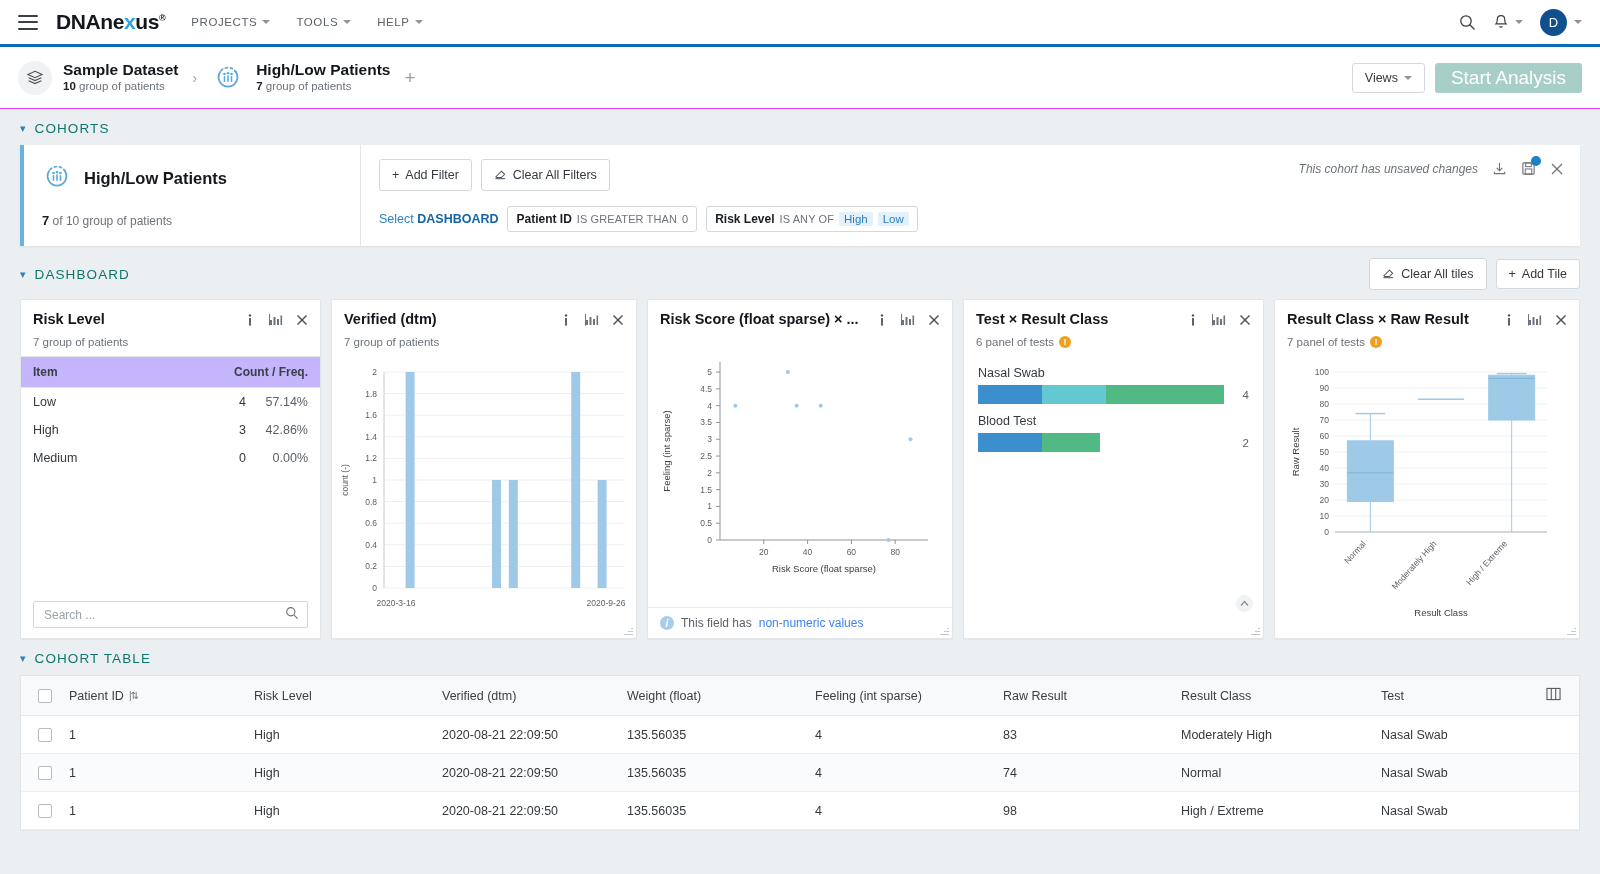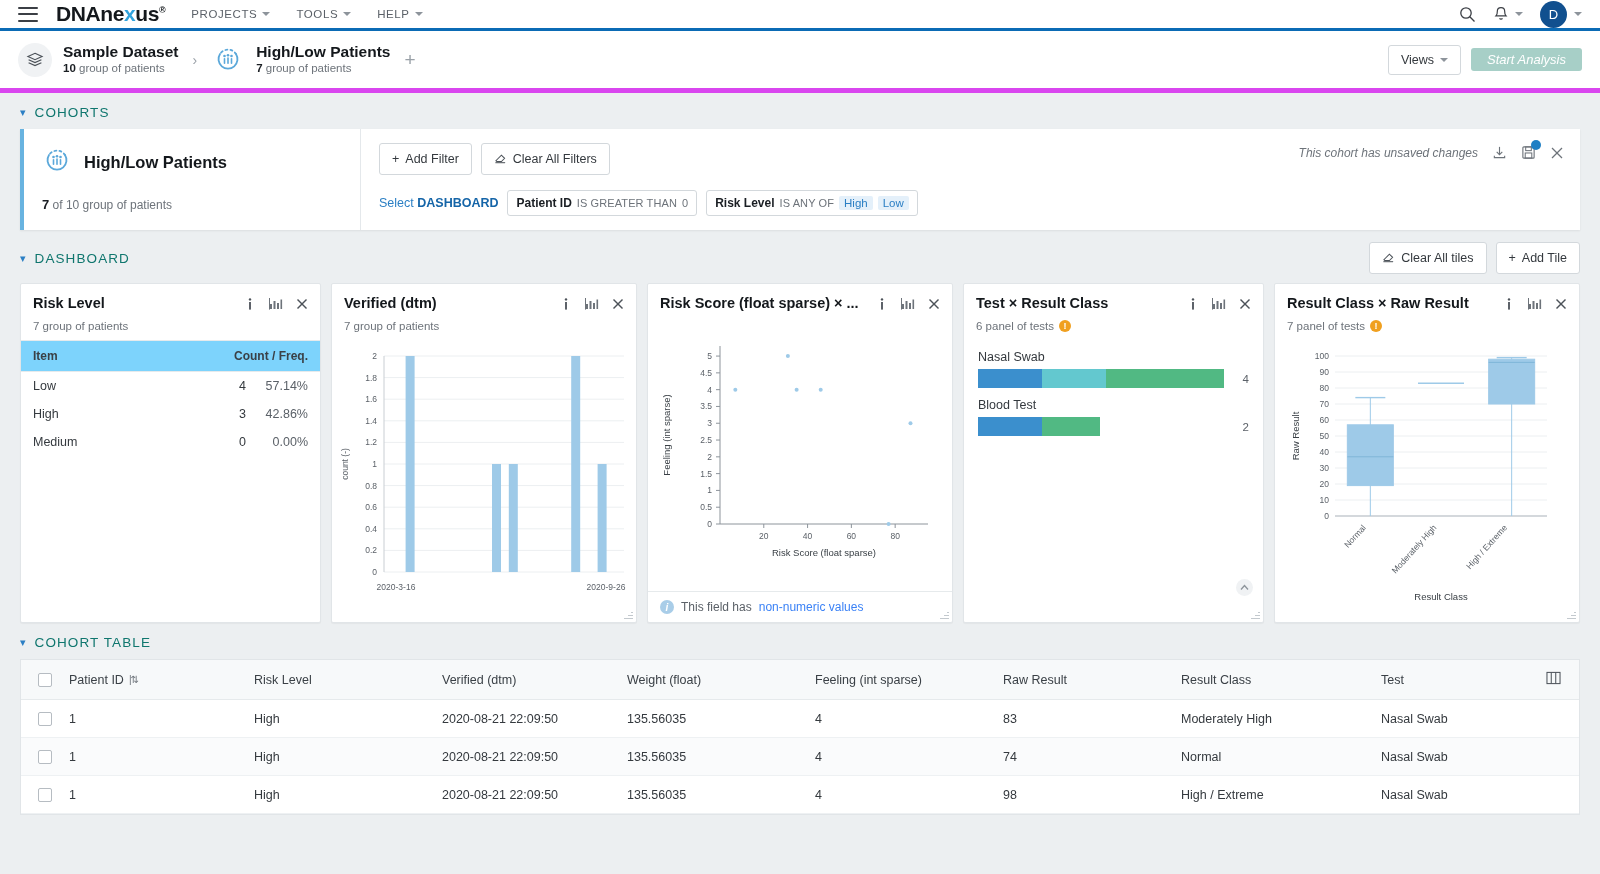--- a/index.html
+++ b/index.html
@@ -7,21 +7,21 @@
   body {
     width:1600px; height:874px; overflow:hidden;
     background:#eceff1;
     font-family:"Liberation Sans", sans-serif;
     font-size:13px; color:#34393e;
     -webkit-font-smoothing:antialiased;
   }
 
   
   .topnav {
-    height:31px; background:#fff; display:flex; align-items:center;
+    height:47px; background:#fff; display:flex; align-items:center;
     padding:0 18px; border-bottom:3px solid #0b6bb5;
     position:relative;
   }
   .hamburger { width:20px; height:15px; display:flex; flex-direction:column;
     justify-content:space-between; margin-right:18px; cursor:pointer; }
   .hamburger i { display:block; height:2px; background:#3b3f45; border-radius:1px; }
   .brand { font-size:21px; font-weight:bold; letter-spacing:-0.4px; color:#14181c; }
   .brand .x { color:#31a3dd; }
   .brand sup { font-size:9px; vertical-align:super; }
   .navmenu { display:flex; align-items:center; margin-left:26px; gap:26px; }
@@ -29,43 +29,43 @@
     display:flex; align-items:center; gap:5px; }
   .caret { display:inline-block; width:0;height:0; border-left:4px solid transparent;
     border-right:4px solid transparent; border-top:4px solid #8d949b; }
   .navright { margin-left:auto; display:flex; align-items:center; gap:17px; }
   .icon-btn { cursor:pointer; display:flex; align-items:center; }
   .avatar { width:27px; height:27px; border-radius:50%; background:#11508f; color:#fff;
     font-size:13px; display:flex; align-items:center; justify-content:center; cursor:pointer; }
 
   
   .dsbar { height:62px; background:#fff; display:flex; align-items:center;
-    padding:0 18px; border-bottom:5px solid #d946ef; }
+    padding:0 18px; border-bottom:1px solid #d946ef; }
   .ds-entry { display:flex; align-items:center; gap:11px; }
   .ds-circle { width:34px; height:34px; border-radius:50%; background:#f0f2f4;
     display:flex; align-items:center; justify-content:center; }
   .ds-title { font-size:15.5px; font-weight:bold; color:#14181c; line-height:1.15; }
   .ds-sub { font-size:11.5px; color:#6d737a; line-height:1.35; }
   .ds-sub b { color:#1a1e23; font-weight:bold; }
   .ds-sep { margin:0 14px; color:#9aa1a8; font-size:14px; }
   .plus-add { margin-left:14px; color:#9aa1a8; font-size:19px; cursor:pointer; line-height:1; }
   .dsbar-right { margin-left:auto; display:flex; align-items:center; gap:10px; }
   .btn {
     border:1px solid #d3d8dc; background:#fff; border-radius:3px;
     font-size:12.5px; color:#34393e; padding:7px 12px; cursor:pointer;
     display:inline-flex; align-items:center; gap:6px; font-family:inherit;
   }
   .btn-primary-disabled { background:#a7cfc7; color:#fff; border:none; padding:4px 16px;
-    border-radius:3px; font-size:13px; cursor:default;font-style:italic; }
+    border-radius:3px; font-size:19px; cursor:default; }
 
   
   .section-head { display:flex; align-items:center; padding:12px 20px 9px 20px; }
   .sec-caret { color:#2b7fc4; font-size:11px; margin-right:9px; }
   .sec-title { font-size:13.5px; letter-spacing:1.1px; color:#0f766e; }
-  .section-head .spacer { margin-left:auto; display:flex; gap:9px; }
+  .section-head .spacer { margin-left:auto; display:flex; gap:9px;align-items:center; }
 
   
   .cohort-wrap { padding:0 20px; }
   .cohort { background:#fff; border-left:4px solid #68b3e0; display:flex;
     min-height:101px; box-shadow:0 1px 2px rgba(0,0,0,.07); position:relative; }
   .cohort-left { width:336px; padding:17px 18px; }
   .cohort-name-row { display:flex; align-items:center; gap:12px; }
   .cohort-name { font-size:16.5px; font-weight:bold; color:#14181c; }
   .cohort-count { font-size:12px; color:#6d737a; margin-top:18px; }
   .cohort-count b { color:#1a1e23; font-weight:bold; font-size:13px; }
@@ -100,21 +100,21 @@
   .tile-sub { font-size:11.5px; color:#6d737a; margin-top:6px; display:flex;
     align-items:center; gap:5px; }
   .warn-dot { width:12px; height:12px; border-radius:50%; background:#f0a020; color:#fff;
     font-size:9px; display:inline-flex; align-items:center; justify-content:center;
     font-weight:bold; }
   .tile-body { flex:1; position:relative; overflow:hidden; }
   .resize { position:absolute; right:3px; bottom:3px; width:9px; height:9px; }
   .resize i { position:absolute; right:0; background:#c3c9ce; height:1px; }
 
   
-  .freq-head { display:flex; background:#7dd3fc; border-top:1px solid #e6eaec;
+  .freq-head { display:flex; background:#c4b5fd; border-top:1px solid #e6eaec;
     border-bottom:1px solid #e6eaec; padding:8px 12px; font-size:12px;
     font-weight:bold; color:#3a4046; }
   .freq-head .c2 { margin-left:auto; }
   .freq-row { display:flex; padding:7px 12px; font-size:12.5px; color:#34393e; }
   .freq-row .v { margin-left:auto; display:flex; gap:10px; }
   .freq-row .cnt { width:18px; text-align:right; }
   .freq-row .pct { width:52px; text-align:right; color:#5b6168; }
   .searchbox { position:absolute; left:12px; right:12px; bottom:10px;
     border:1px solid #d3d8dc; border-radius:2px; height:27px; display:flex;
     align-items:center; padding:0 8px; }
@@ -407,20 +407,27 @@
             <span class="cnt">3</span>
             <span class="pct">42.86%</span>
           </span>
       </div>
       <div class="freq-row">
         <span>Medium</span>
         <span class="v">
             <span class="cnt">0</span>
             <span class="pct">0.00%</span>
           </span>
+      </div>
+      <div class="searchbox">
+        <input placeholder="Search ..." style="">
+        <span><svg width="14" height="14" viewBox="0 0 15 15">
+              <circle cx="6.2" cy="6.2" r="4.4" fill="none" stroke="#6d737a" stroke-width="1.2"></circle>
+              <line x1="9.5" y1="9.5" x2="13.5" y2="13.5" stroke="#6d737a" stroke-width="1.2"></line>
+            </svg></span>
       </div>
     </div>
   </div>
 
   <div class="tile">
     <div class="tile-head">
       <div class="tile-title-row">
         <span class="tile-title">Verified (dtm)</span>
         <span class="tile-icons">
           <span><svg width="12" height="14" viewBox="0 0 12 14">

